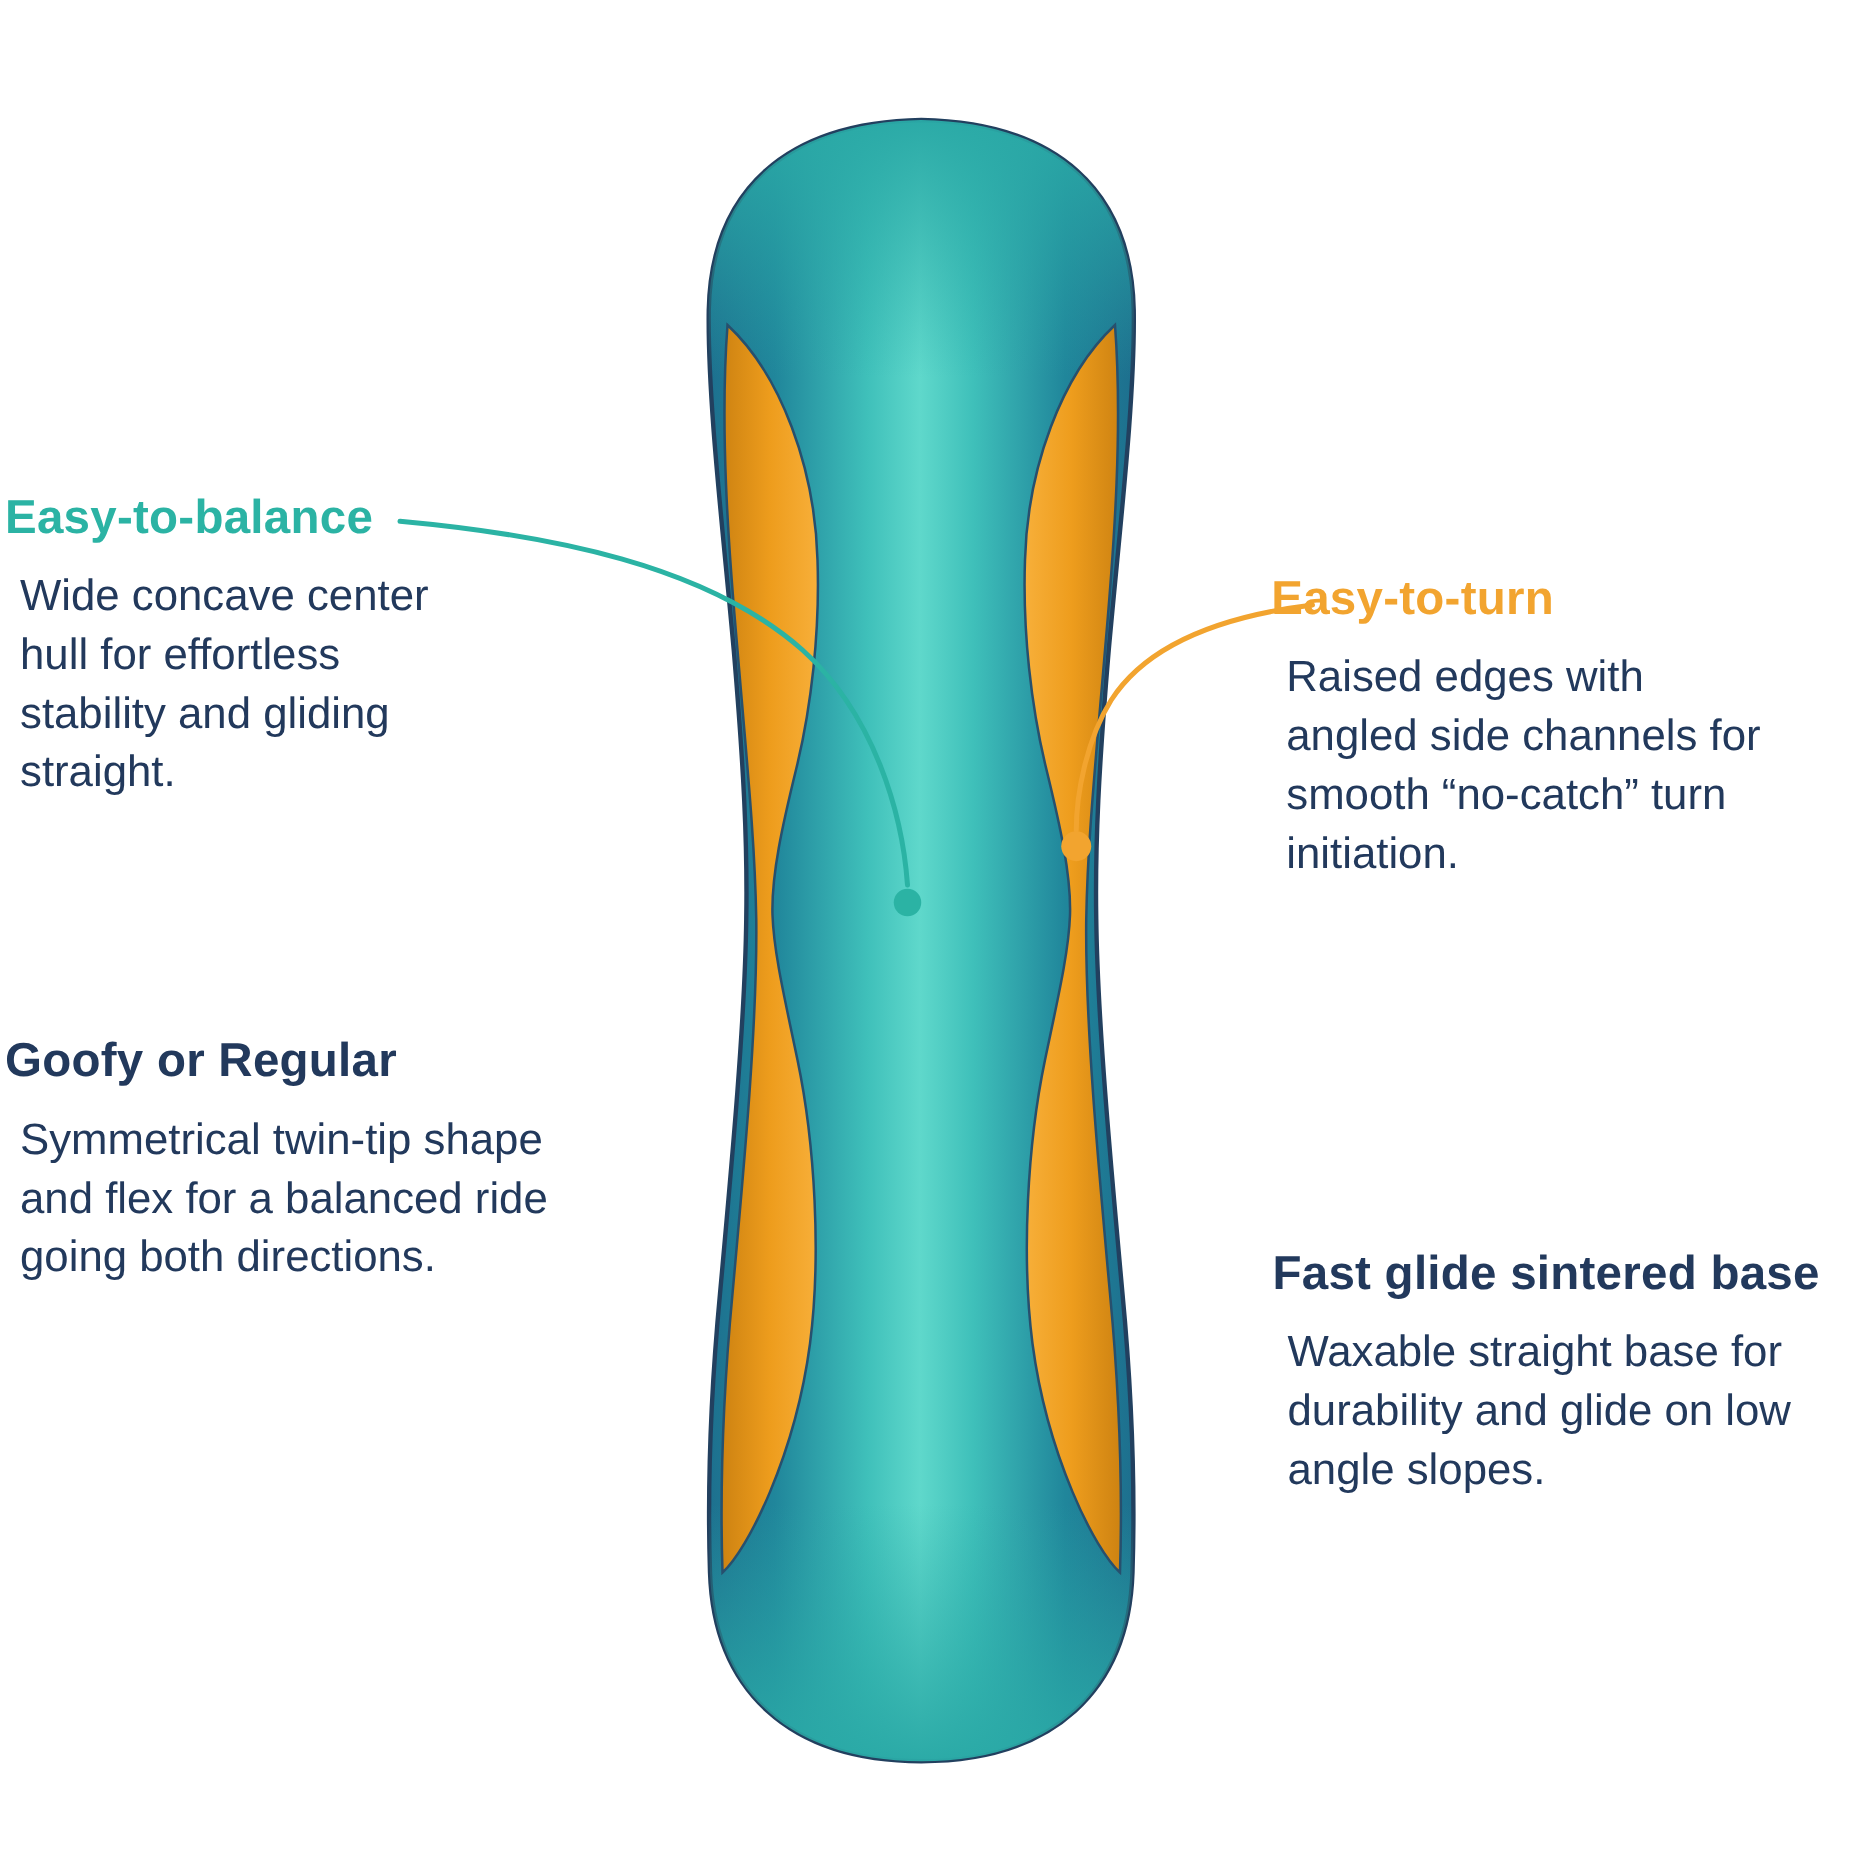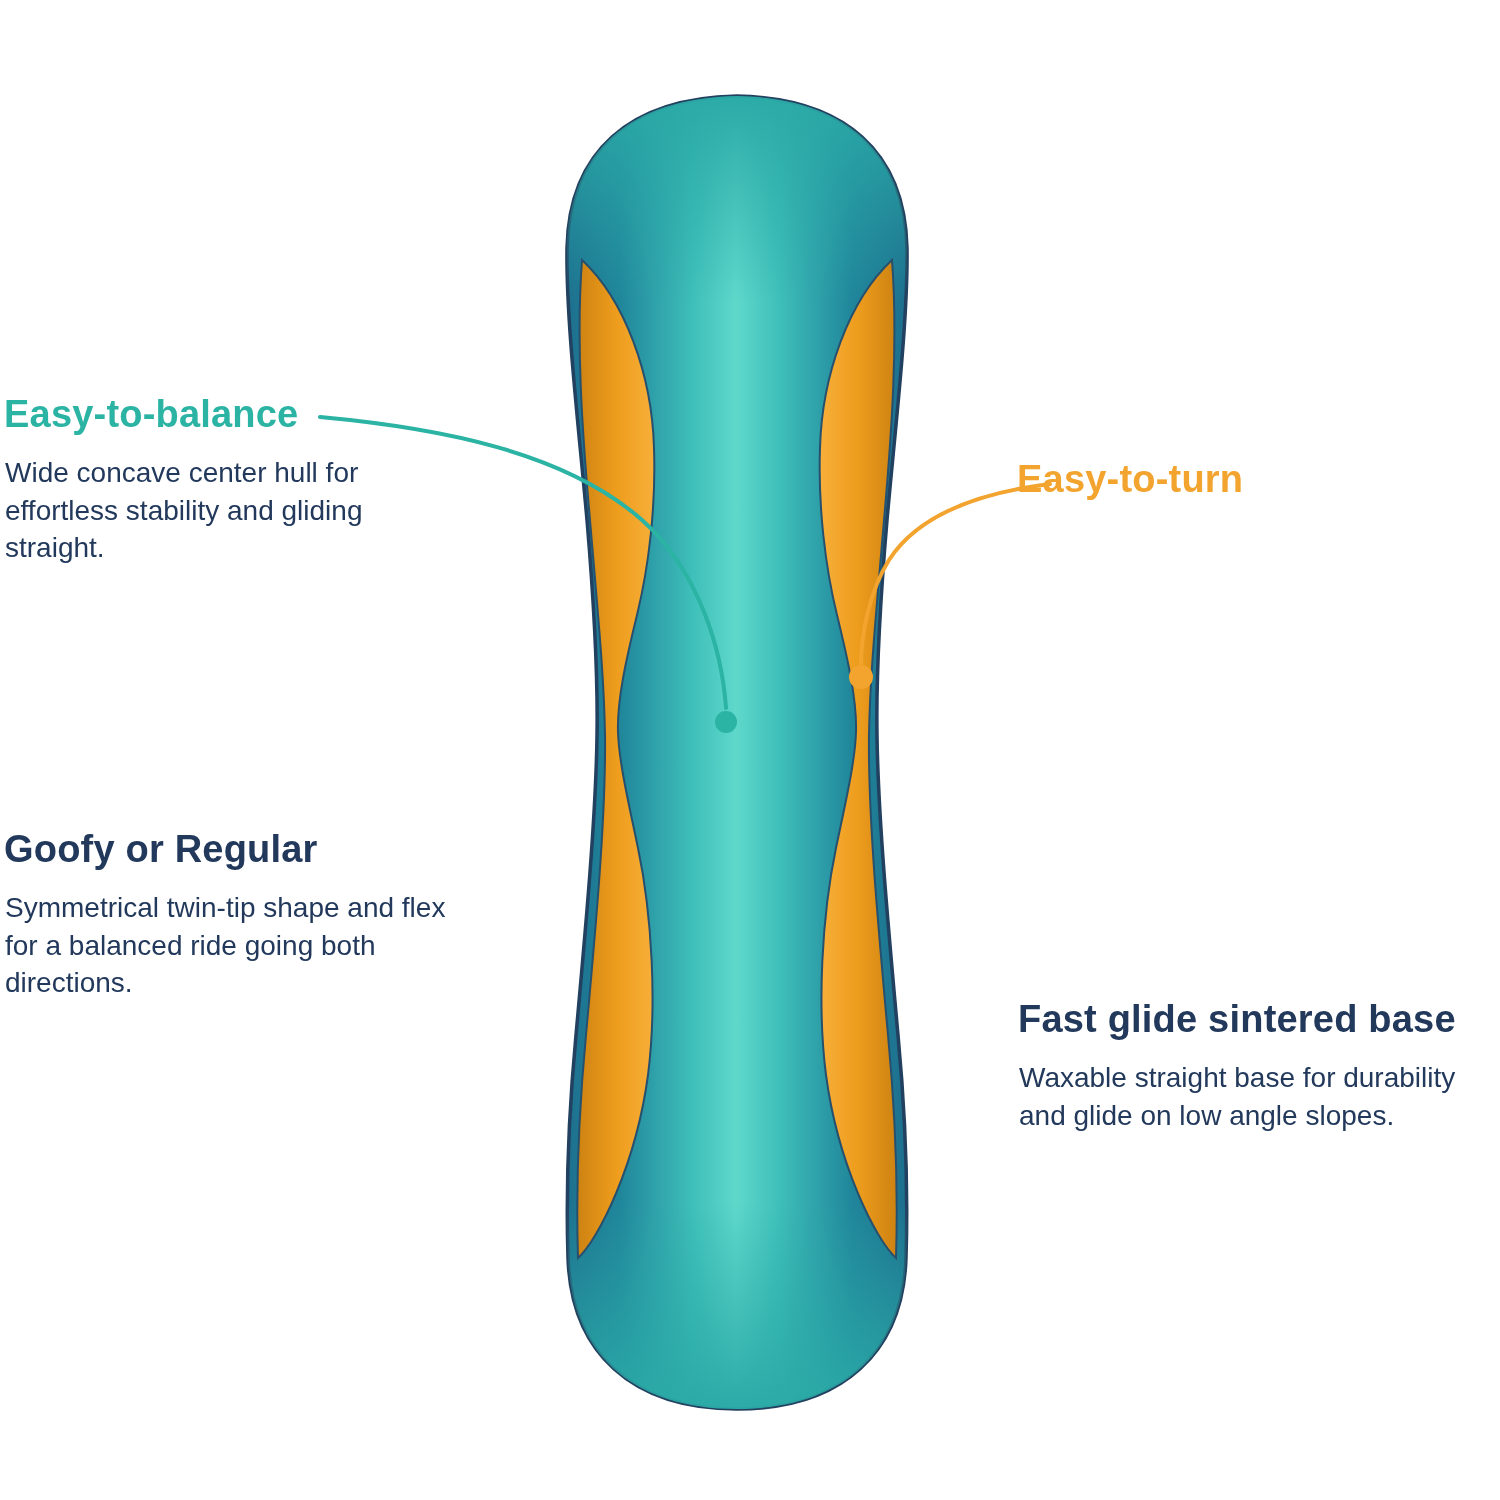--- a/index.html
+++ b/index.html
@@ -7,21 +7,21 @@
     width:1500px;height:1500px;background:#ffffff;position:relative;overflow:hidden;
     font-family:"Liberation Sans","DejaVu Sans",sans-serif;
   }
   .stage{position:absolute;inset:0;}
   svg.board-svg{position:absolute;left:0;top:0;display:block;}
   .callout{position:absolute;}
   .callout h2{
     margin:0 0 18px 0;font-size:38px;font-weight:bold;letter-spacing:.2px;
   }
   .callout p{
-    margin:1px;font-size:28px;line-height:1.34;color:var(--navy,#22395c);
+    margin:12px;font-size:35px;line-height:1.34;color:var(--navy,#22395c);
   }
   .teal{color:var(--teal,#2bb3a4);}
   .orange{color:var(--orange,#f2a42f);}
   .navy{color:var(--navy,#22395c);}
   .callout-balance{left:4px;top:393px;width:392px;}
   .callout-turn{left:1017px;top:458px;width:404px;}
   .callout-goofy{left:4px;top:828px;width:466px;}
   .callout-base{left:1018px;top:998px;width:474px;}
   .connector-teal{stroke:var(--teal,#2bb3a4);}
   .dot-teal{fill:var(--teal,#2bb3a4);}
@@ -125,20 +125,21 @@
     <circle class="dot-orange" cx="861" cy="677" r="12"></circle>
   </svg>
 
   <div class="callout callout-balance">
     <h2 class="teal">Easy-to-balance</h2>
     <p>Wide concave center hull for effortless stability and gliding straight.</p>
   </div>
 
   <div class="callout callout-turn">
     <h2 class="orange">Easy-to-turn</h2>
+    <p>Raised edges with angled side channels for smooth “no-catch” turn initiation.</p>
   </div>
 
   <div class="callout callout-goofy">
     <h2 class="navy">Goofy or Regular</h2>
     <p>Symmetrical twin-tip shape and flex for a balanced ride going both directions.</p>
   </div>
 
   <div class="callout callout-base">
     <h2 class="navy">Fast glide sintered base</h2>
     <p>Waxable straight base for durability and glide on low angle slopes.</p>

